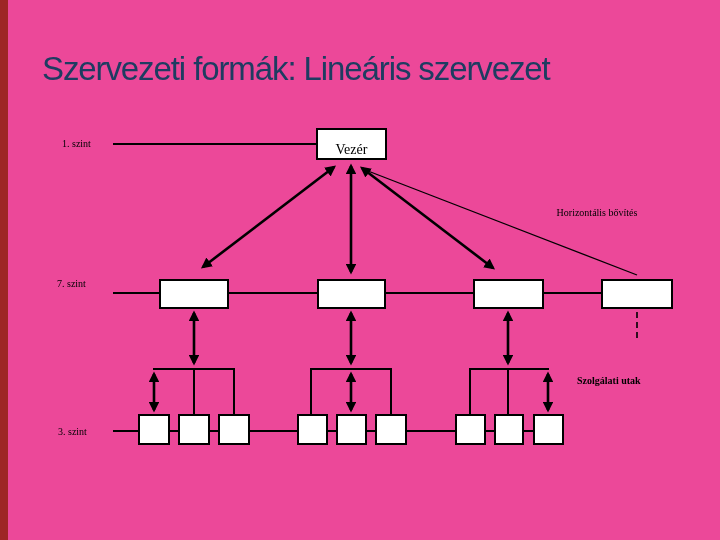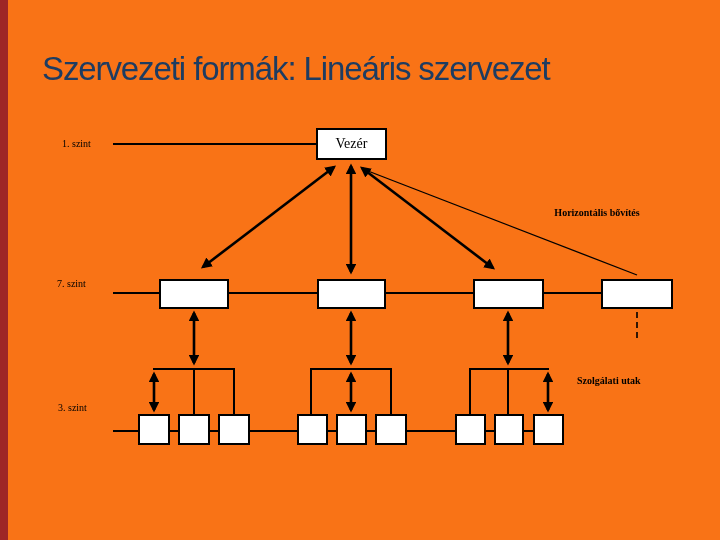--- a/index.html
+++ b/index.html
@@ -7,21 +7,21 @@
   .slide{position:relative;width:720px;height:540px;background:#FCF6EA;}
   .accent-bar{position:absolute;left:0;top:0;width:8px;height:540px;background:#9E2626;}
   .slide-title{
     position:absolute;left:42px;top:51px;width:640px;
     font-family:"Liberation Sans",sans-serif;
     font-size:33px;letter-spacing:-1.1px;color:#1E3C61;line-height:36px;white-space:nowrap;
   }
   .diagram-svg{position:absolute;left:0;top:0;width:720px;height:540px;z-index:1;}
   .dbox{
     position:absolute;background:#ffffff;border:2px solid #000;box-sizing:border-box;z-index:2;
-    display:flex;align-items:center;justify-content:center;
+    display:flex;align-items:flex-end;justify-content:center;
   }
   .lbl{
     position:absolute;color:#000;font-size:10px;line-height:15px;z-index:3;white-space:nowrap;
   }
   .lbl.wrap{white-space:normal;text-align:center;}
   .root-box{left:316px;top:128px;width:71px;height:32px;font-size:14px;}
   
   .l2-1{left:159px;top:279px;width:70px;height:30px;}
   .l2-2{left:317px;top:279px;width:69px;height:30px;}
   .l2-3{left:473px;top:279px;width:71px;height:30px;}
@@ -31,28 +31,28 @@
   .l3-2{left:178px;top:414px;width:32px;height:31px;}
   .l3-3{left:218px;top:414px;width:32px;height:31px;}
   .l3-4{left:297px;top:414px;width:31px;height:31px;}
   .l3-5{left:336px;top:414px;width:31px;height:31px;}
   .l3-6{left:375px;top:414px;width:32px;height:31px;}
   .l3-7{left:455px;top:414px;width:31px;height:31px;}
   .l3-8{left:494px;top:414px;width:30px;height:31px;}
   .l3-9{left:533px;top:414px;width:31px;height:31px;}
   .szint1{left:62px;top:136px;}
   .szint2{left:57px;top:276px;}
-  .szint3{left:58px;top:400px;}
-  .horiz{left:552px;top:204px;width:90px;line-height:17px;font-weight:bold;}
+  .szint3{left:58px;top:424px;}
+  .horiz{left:552px;top:204px;width:90px;line-height:17px;}
   .szolg{left:577px;top:373px;font-weight:bold;}
 </style>
 </head>
 <body>
 
-<div class="slide" style="background: #f97316;">
+<div class="slide" style="background: #ec4899;">
   <div class="accent-bar" style="background: rgb(158, 38, 38);"></div>
 
   <div class="slide-title" style="color: rgb(30, 60, 97);">Szervezeti formák: Lineáris szervezet</div>
 
   <svg class="diagram-svg" width="720" height="540" viewBox="0 0 720 540" xmlns="http://www.w3.org/2000/svg">
     <defs>
       <marker id="ah" viewBox="0 0 6 6" refX="4.6" refY="3" markerWidth="4.2" markerHeight="4.2" orient="auto-start-reverse" markerUnits="strokeWidth">
         <path d="M0,0 L6,3 L0,6 Z" fill="#000"></path>
       </marker>
     </defs>

